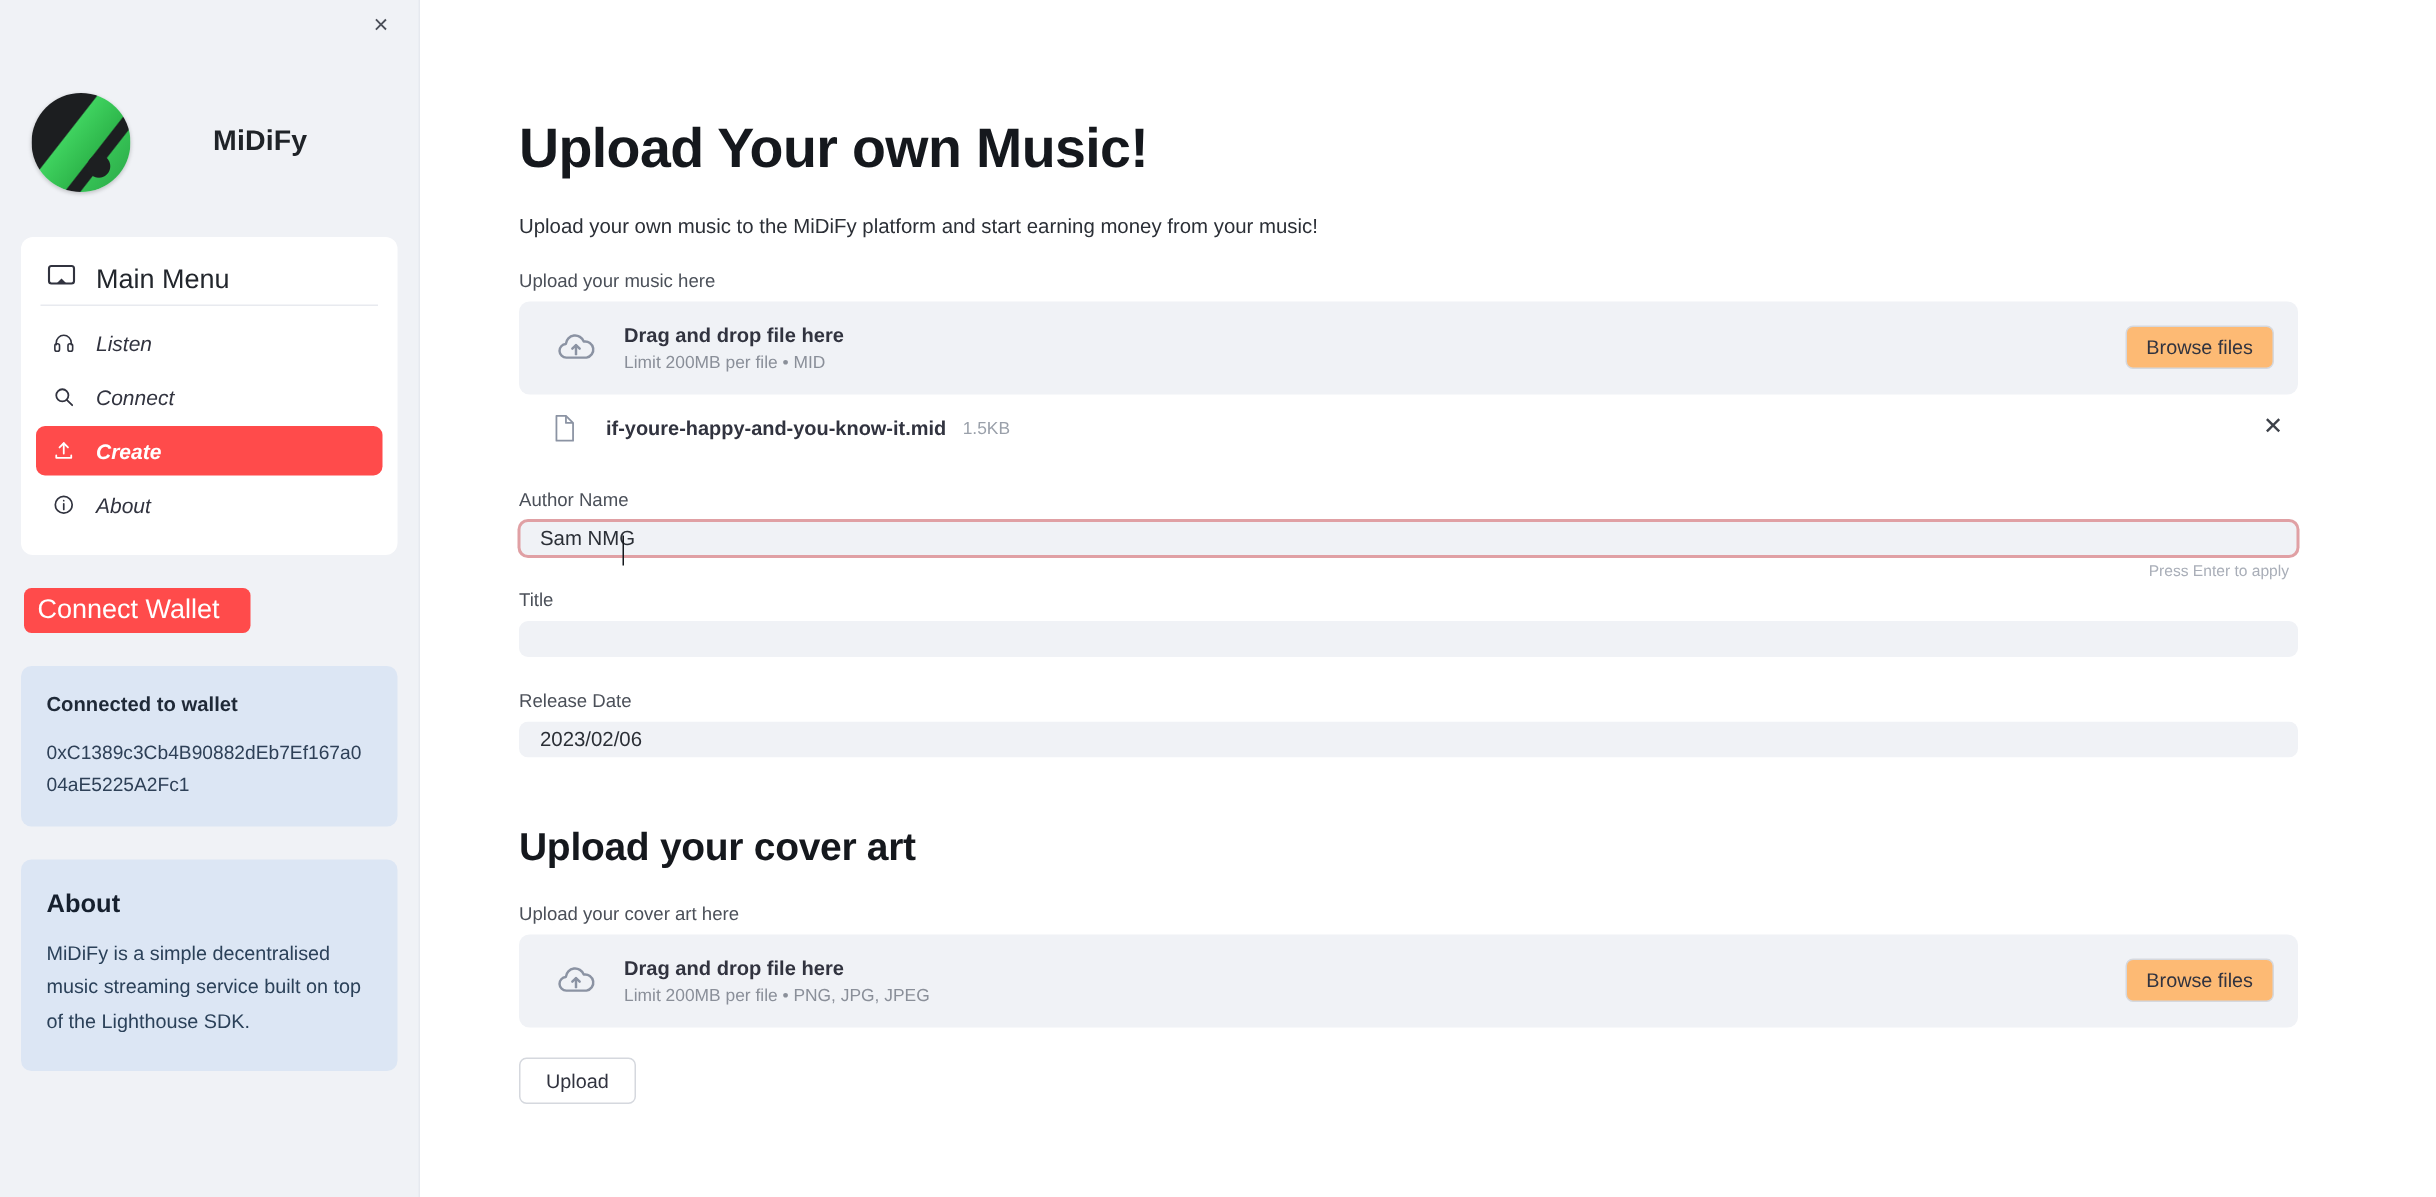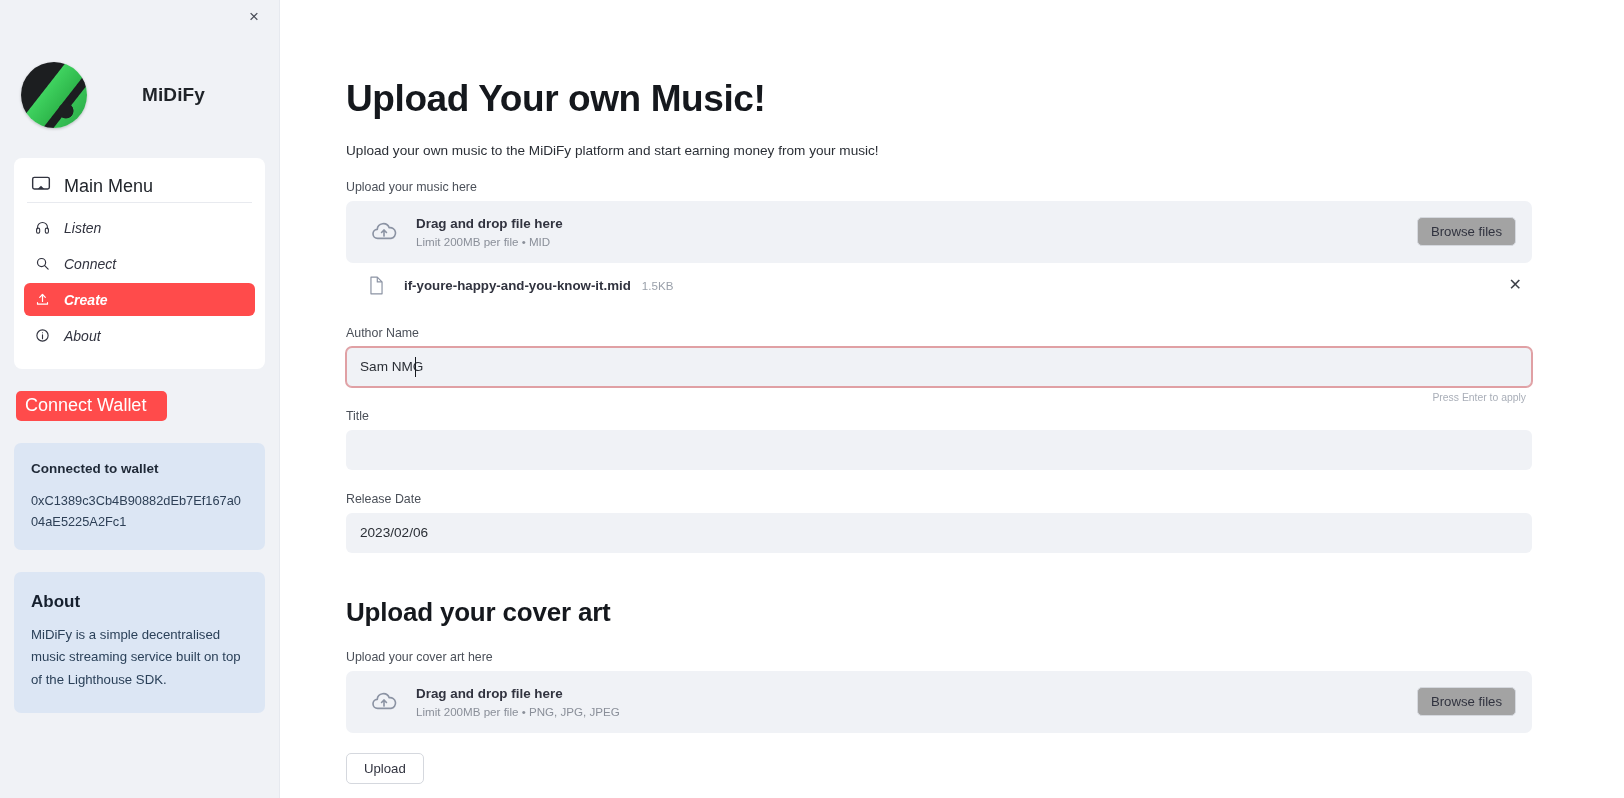--- a/index.html
+++ b/index.html
@@ -114,41 +114,41 @@
     background: #f0f2f6; border-radius: 7px;
     display: flex; align-items: center;
     padding: 14px 16px 14px 18px;
     min-height: 62px;
   }
   .dz-icon { flex: 0 0 40px; display: flex; align-items: center; justify-content: center; }
   .dz-text { flex: 1 1 auto; margin-left: 12px; }
   .dz-title { font-size: 13.4px; font-weight: 700; color: #31333f; }
   .dz-hint { font-size: 11.6px; color: #8a8f99; margin-top: 4px; }
   .browse-btn {
-    background: #a3a3a3; border: 1px solid #d5d8de; border-radius: 5px;
+    background: #fdba74; border: 1px solid #d5d8de; border-radius: 5px;
     color: #31333f; font-size: 13.2px; font-family: inherit;
     padding: 6px 13px; cursor: pointer; white-space: nowrap;
   }
   .file-row {
     display: flex; align-items: center;
     padding: 9px 4px 9px 22px;
     margin-top: 4px;
   }
   .file-ico { flex: 0 0 28px; display: flex; align-items: center; }
   .file-name {
     font-size: 13.3px; font-weight: 700; color: #31333f; margin-left: 8px;
   }
   .file-size { font-size: 11.6px; color: #9aa0aa; margin-left: 11px; }
   .file-spacer { flex: 1 1 auto; }
   .file-x {
     font-size: 16px; color: #3d4149; cursor: pointer;
     padding: 0 6px; line-height: 1;
   }
   .text-input {
-    width: 100%; height: 40px;
+    width: 100%; height: 24px;
     background: #f0f2f6; border: 1px solid transparent; border-radius: 6px;
     font-size: 13.6px; color: #2b2f36; font-family: inherit;
     padding: 0 13px;
     outline: none;
   }
   .input-wrap { position: relative; }
   .input-wrap.focused .text-input {
     border-color: #e0a0a4;
     box-shadow: 0 0 0 1px #e0a0a4;
   }

